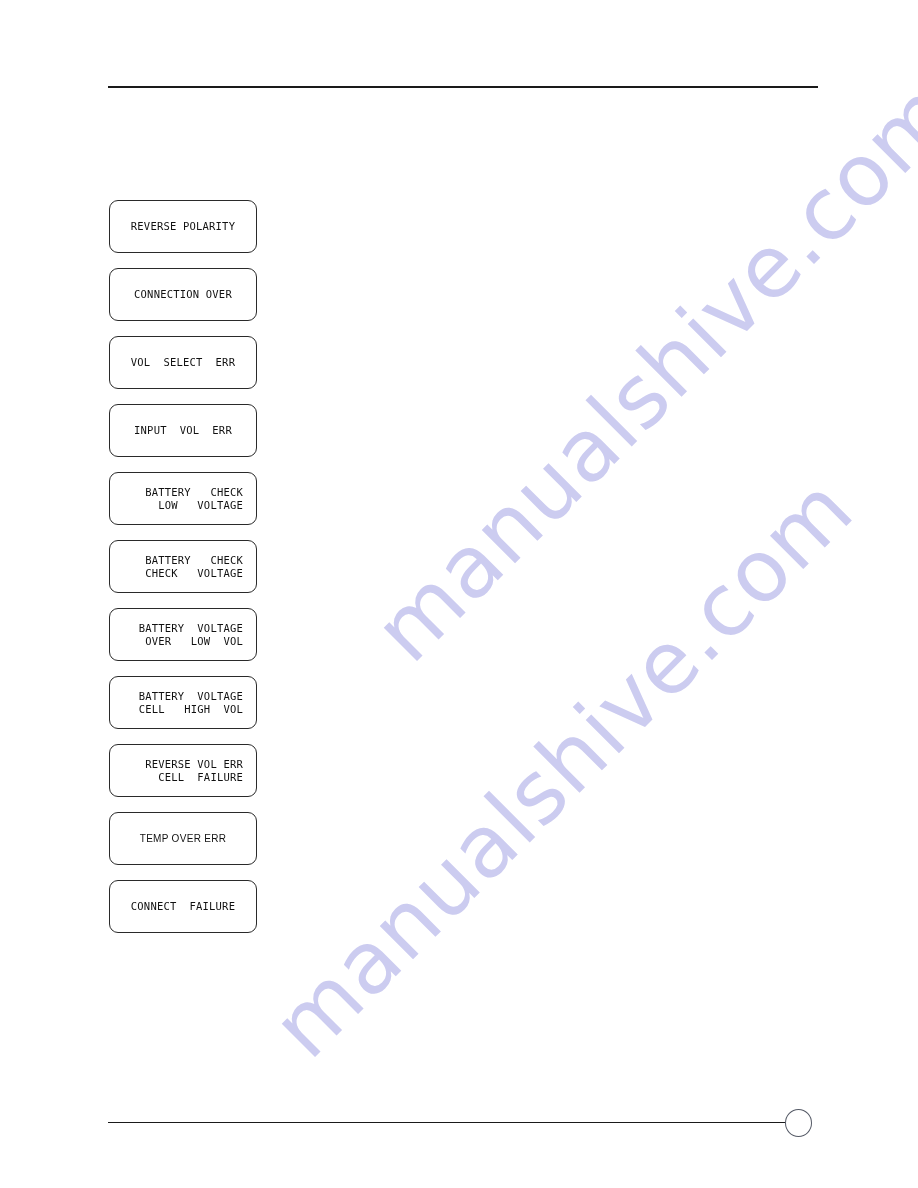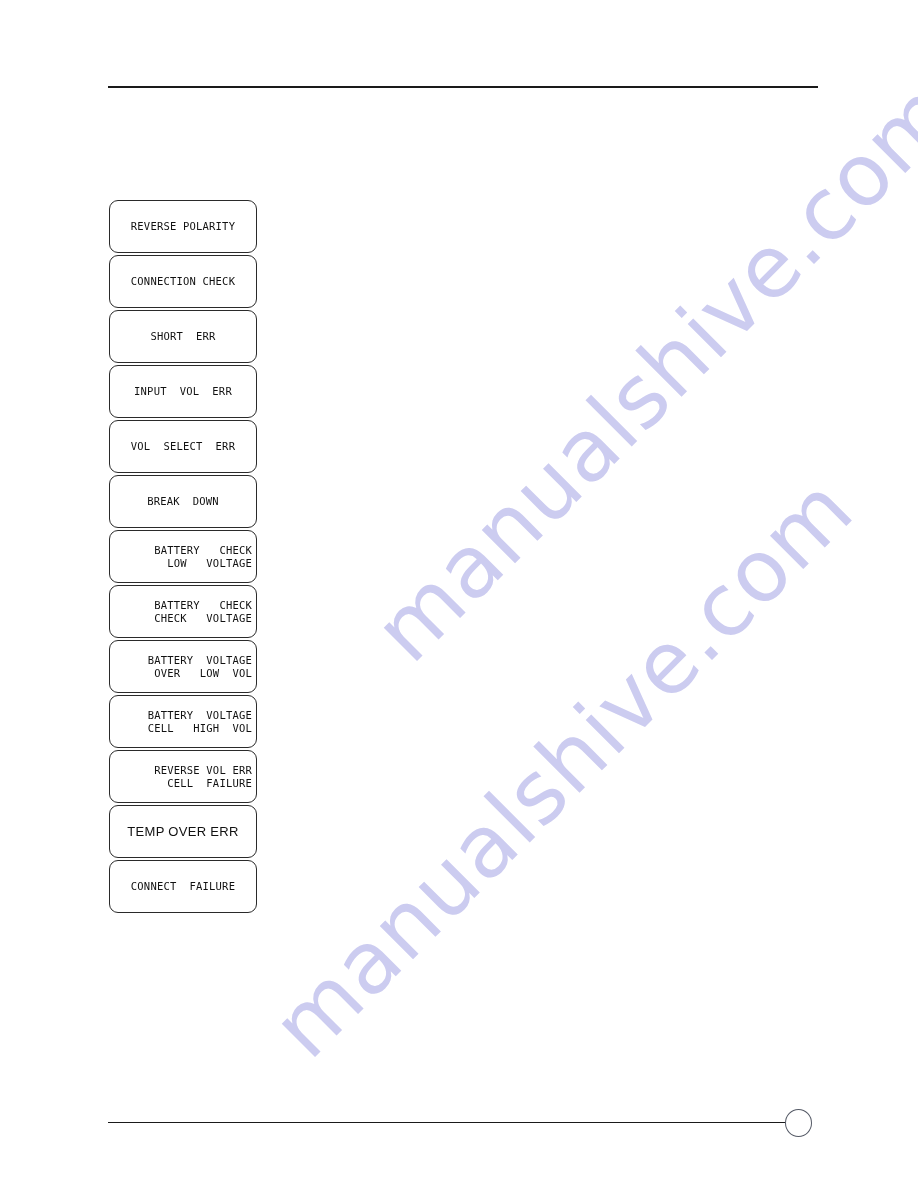--- a/index.html
+++ b/index.html
@@ -91,80 +91,74 @@
     left: 109px;
     top: 200px;
     z-index: 2;
   }
   .msg-box {
     width: 148px;
     height: 53px;
     border: 1.3px solid #2a2a2a;
     border-radius: 9px;
     background: #ffffff;
-    margin-bottom: 2px;
+    margin-bottom: 15px;
     box-sizing: border-box;
     display: flex;
     flex-direction: column;
     justify-content: center;
-    padding: 0 4px;
+    padding: 0 13px;
   }
   .msg-line {
     font-family: "DejaVu Sans Mono", monospace;
     font-size: 10.5px;
     line-height: 13px;
     color: #111111;
     white-space: pre;
     letter-spacing: 0.2px;
   }
   
   .msg-box.one .msg-line {
     text-align: center;
   }
   
   .msg-box.two .msg-line {
     text-align: right;
   }
   
   .msg-box.narrow .msg-line {
     font-family: "Liberation Sans", sans-serif;
-    font-size: 13px;
+    font-size: 10px;
     letter-spacing: 0.3px;
   }
 </style>
 </head>
 <body>
 
 <div class="page">
 
   <div class="watermark-layer">
     <div class="watermark wm-a">manualshive.com</div>
     <div class="watermark wm-b">manualshive.com</div>
   </div>
 
   <div class="header-rule"></div>
 
   <div class="msg-list">
       <div class="msg-box one">
         <div class="msg-line">REVERSE POLARITY</div>
       </div>
       <div class="msg-box one">
-        <div class="msg-line">CONNECTION CHECK</div>
-      </div>
-      <div class="msg-box one">
-        <div class="msg-line">SHORT  ERR</div>
-      </div>
-      <div class="msg-box one">
-        <div class="msg-line">INPUT  VOL  ERR</div>
+        <div class="msg-line">CONNECTION OVER</div>
       </div>
       <div class="msg-box one">
         <div class="msg-line">VOL  SELECT  ERR</div>
       </div>
       <div class="msg-box one">
-        <div class="msg-line">BREAK  DOWN</div>
+        <div class="msg-line">INPUT  VOL  ERR</div>
       </div>
       <div class="msg-box two">
         <div class="msg-line">BATTERY   CHECK</div>
         <div class="msg-line">LOW   VOLTAGE</div>
       </div>
       <div class="msg-box two">
         <div class="msg-line">BATTERY   CHECK</div>
         <div class="msg-line">CHECK   VOLTAGE</div>
       </div>
       <div class="msg-box two">

